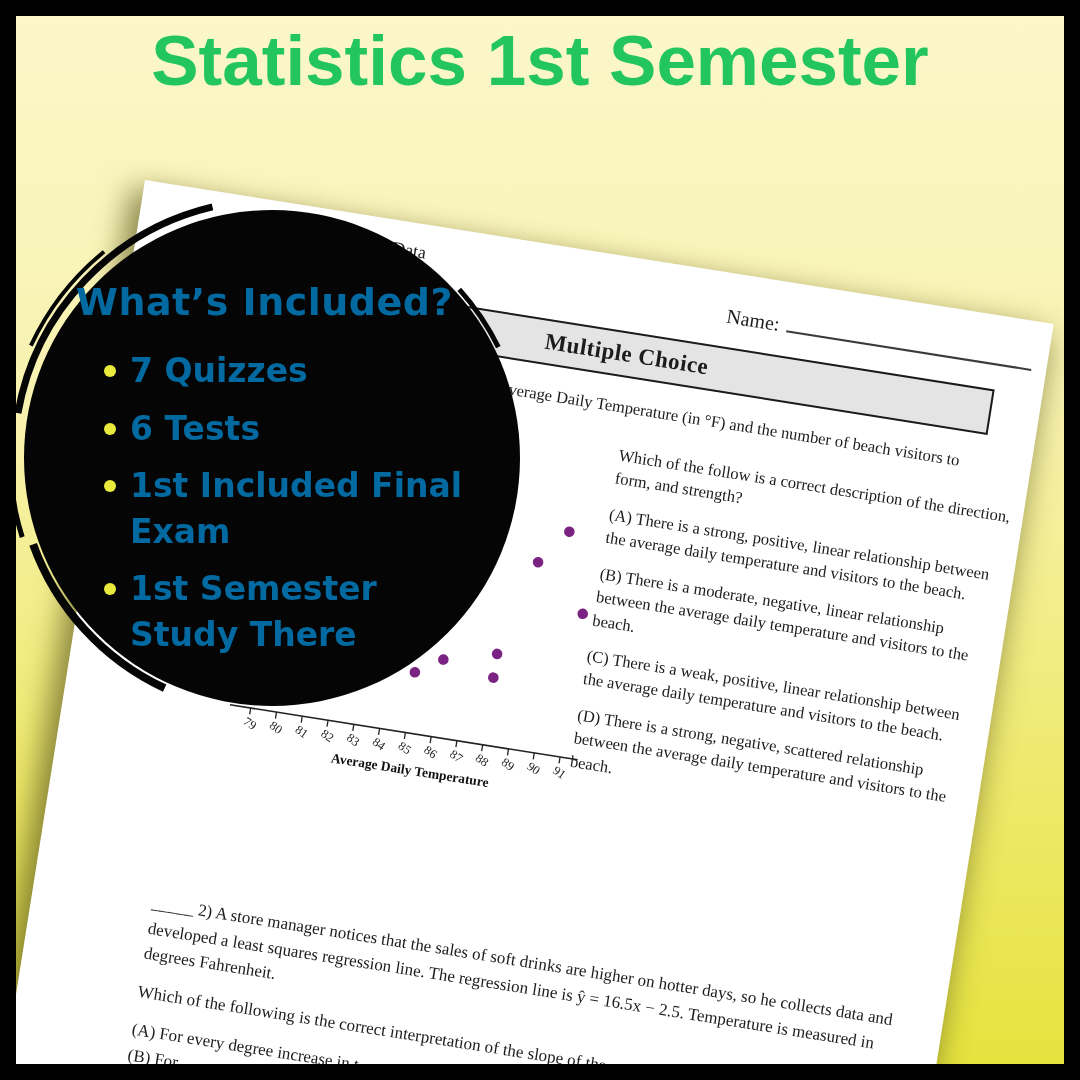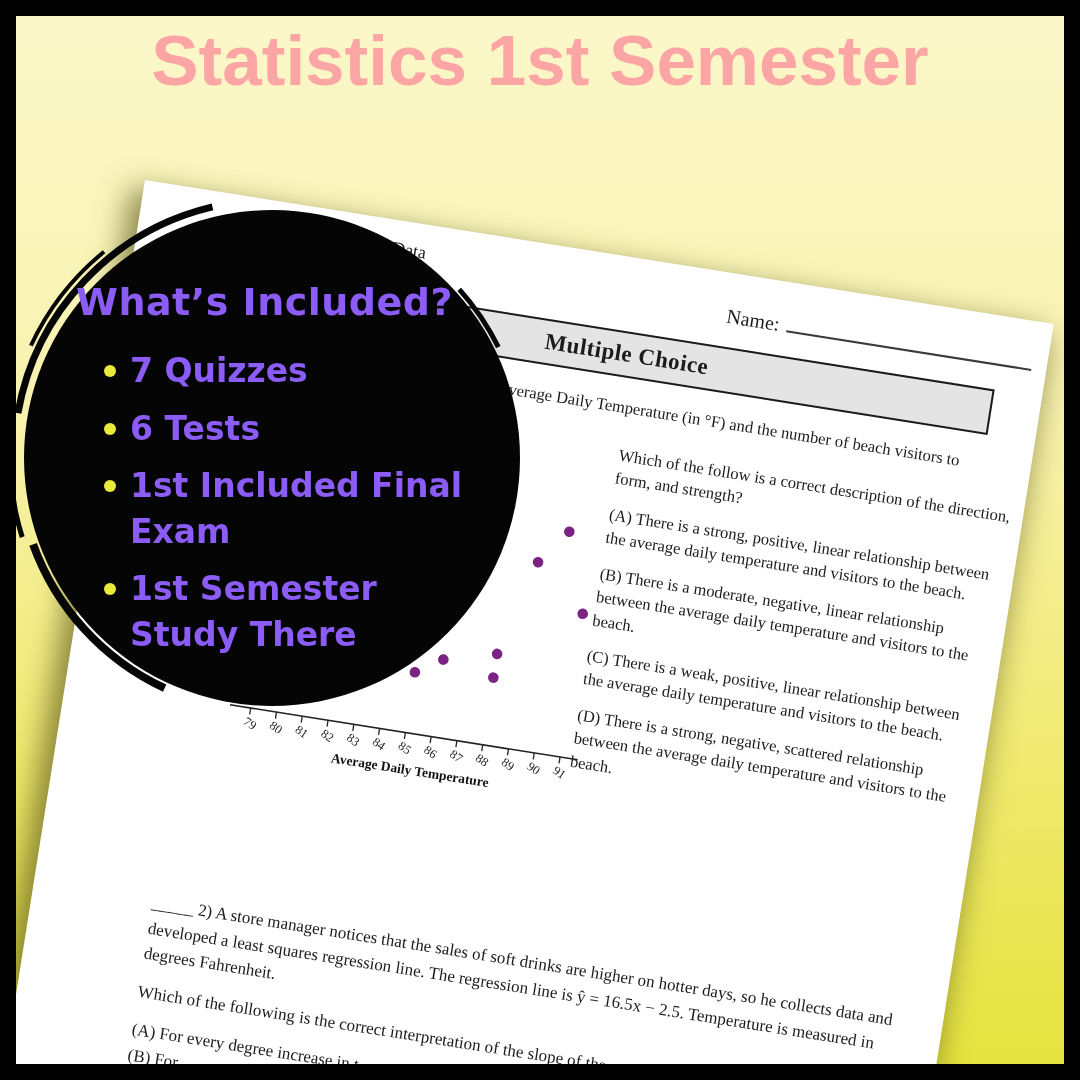--- a/index.html
+++ b/index.html
@@ -26,31 +26,31 @@
   .q1col p{margin:0 0 13px 0;}
   .q2{position:absolute;left:120px;top:700px;width:784px;font-size:17px;line-height:25.5px;}
   .q2 p{margin:0;}
   .q2 .gap{margin-top:13px;}
 
   
   .blob{position:absolute;left:24px;top:210px;width:496px;height:496px;z-index:20;}
   .blob-ring{position:absolute;left:-52px;top:-52px;}
   .blob-content{position:absolute;left:0;top:0;right:0;bottom:0;
                 padding:70px 28px 0 52px;box-sizing:border-box;
-                font-family:"DejaVu Sans","Liberation Sans",sans-serif;color:#8b5cf6;}
+                font-family:"DejaVu Sans","Liberation Sans",sans-serif;color:#0369a1;}
   .blob-content h2{margin:0 0 24px 0;font-size:38px;font-weight:bold;letter-spacing:.5px;}
   .blob-content ul{list-style:none;margin:0;padding:0 0 0 54px;}
   .blob-content li{position:relative;font-size:33px;font-weight:bold;line-height:1.38;margin:12px 0 8px 0;}
   .blob-content li::before{content:"";position:absolute;left:-26px;top:17px;width:12px;height:12px;
                            border-radius:50%;background:#eaea3c;}
 
   
   .title{position:absolute;left:0;right:0;top:24px;text-align:center;z-index:30;
          font-family:"Liberation Sans","DejaVu Sans",sans-serif;font-weight:700;
-         font-size:71px;line-height:1.03;color:#fca5a5;letter-spacing:0;}
+         font-size:71px;line-height:1.03;color:#22c55e;letter-spacing:0;}
 
   
   .frame{position:absolute;left:0;top:0;right:0;bottom:0;border:16px solid #000;
          pointer-events:none;z-index:50;}
 </style>
 </head>
 <body>
 
 <div class="canvas">
   <div class="bg"></div>

